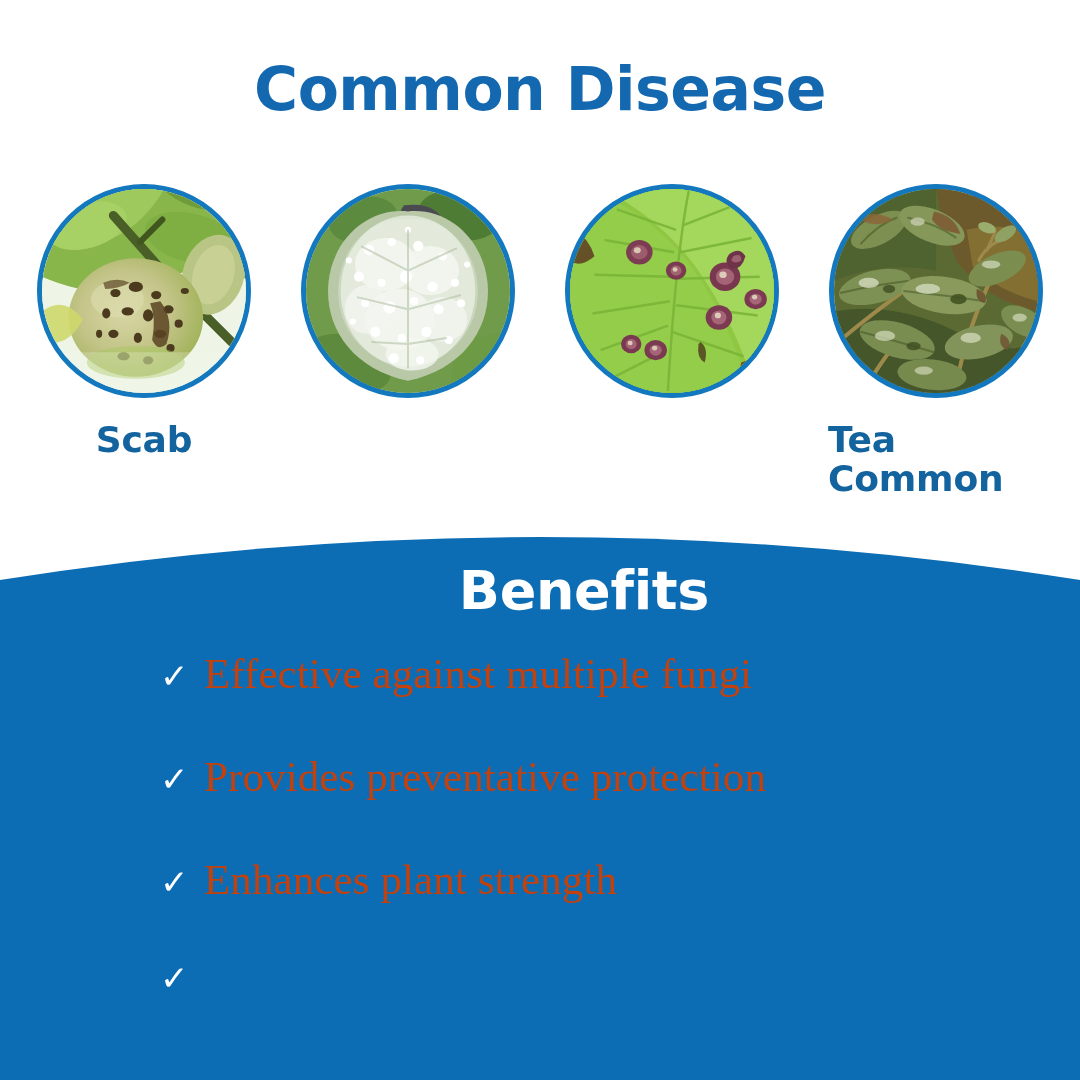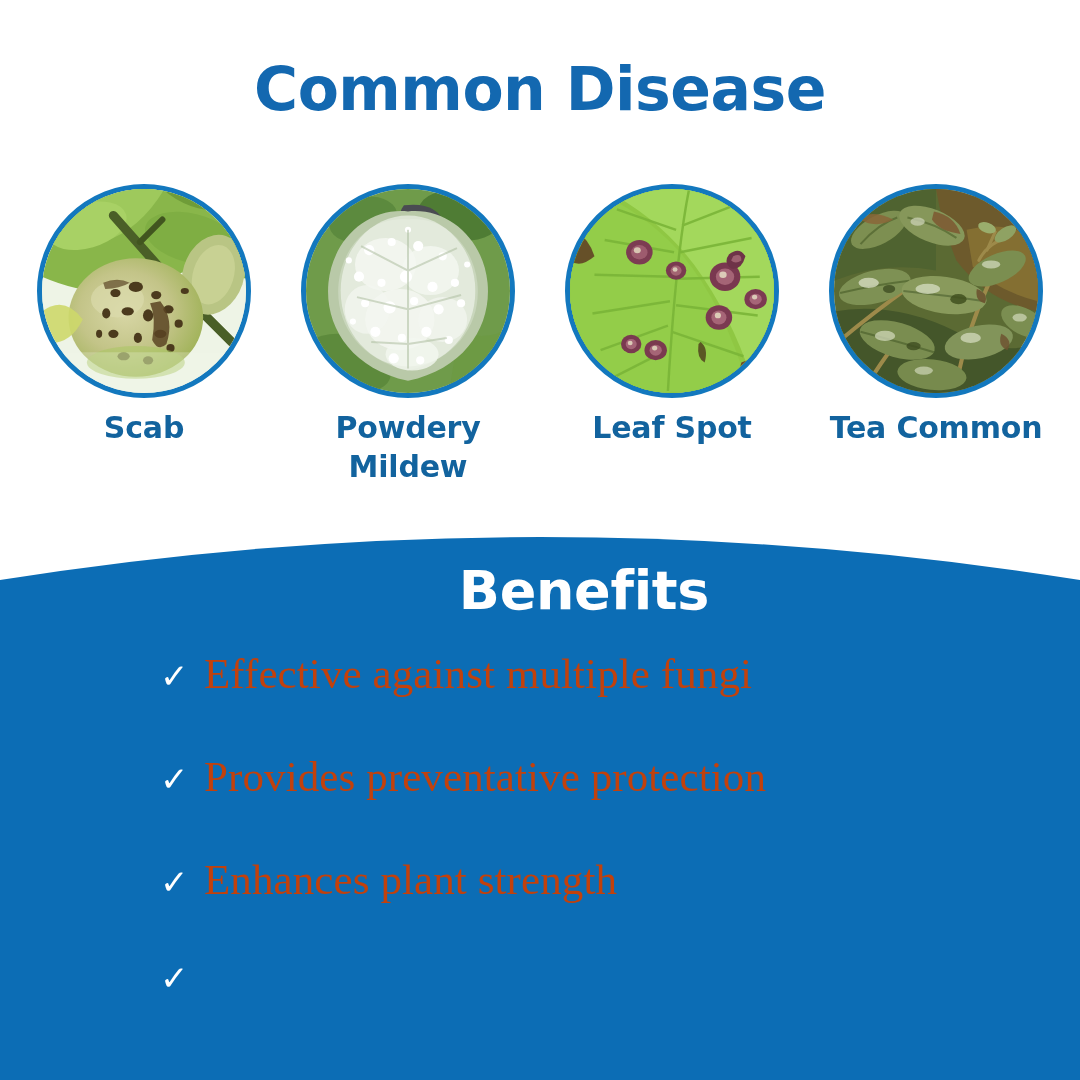--- a/index.html
+++ b/index.html
@@ -53,25 +53,25 @@
     border-radius: 50%;
     border: 5px solid #1378be;
     box-sizing: border-box;
     overflow: hidden;
     background: #dfeede;
     display: block;
   }
   .circle-wrap svg { display: block; width: 100%; height: 100%; }
 
   .disease-label {
-    margin-top: 10px;
-    text-align: center;
+    margin-top: 22px;
+    text-align: left;
     font-family: "DejaVu Sans", sans-serif;
     font-weight: bold;
-    font-size: 30px;
+    font-size: 36px;
     line-height: 39px;
     color: #12639e;
     letter-spacing: -0.2px;
   }
 
   
   .blue-panel {
     position: absolute;
     left: 0;
     top: 500px;
@@ -245,21 +245,20 @@
             <path d="M100 40 L100 176"></path>
             <path d="M100 80 L54 56"></path>
               <path d="M100 80 L148 58"></path>
             <path d="M100 118 L50 106"></path>
               <path d="M100 118 L152 104"></path>
             <path d="M100 152 L64 150"></path>
               <path d="M100 152 L138 146"></path>
           </g>
         </svg>
       </div>
-      <div class="disease-label">Powdery Mildew</div>
     </div>
 
     <div class="disease-card">
       <div class="circle-wrap">
         <svg viewBox="0 0 200 200" preserveAspectRatio="xMidYMid slice">
           <rect width="200" height="200" fill="#8cc63f"></rect>
           <path d="M0 0 H200 V200 H0 Z" fill="#8fc743"></path>
           <path d="M0 150 Q30 176 62 200 H0 Z" fill="#6b4a2a"></path>
           <path d="M150 186 Q176 176 200 186 V200 H150 Z" fill="#70502c"></path>
           <path d="M0 60 Q14 52 26 66 Q14 78 0 72 Z" fill="#3c2a16"></path>
@@ -314,21 +313,20 @@
             <ellipse cx="84" cy="158" rx="6" ry="5.4" fill="#a56576"></ellipse>
             <ellipse cx="83" cy="156" rx="2.6" ry="2.4" fill="#dac9b6"></ellipse>
           </g>
           <path d="M156 64 Q166 56 172 66 Q168 80 158 78 Q150 72 156 64 Z" fill="#6e3348"></path>
           <path d="M160 66 Q168 62 168 70 Q162 74 158 70 Z" fill="#9d6070"></path>
           <path d="M0 38 Q18 46 24 66 Q10 78 0 70 Z" fill="#5e3a22" opacity="0.85"></path>
           <path d="M128 150 Q136 156 132 170 Q124 166 126 152 Z" fill="#4c3a1c" opacity="0.8"></path>
           <path d="M168 170 Q190 160 200 174 V200 H160 Z" fill="#6b4a28"></path>
         </svg>
       </div>
-      <div class="disease-label">Leaf Spot</div>
     </div>
 
     <div class="disease-card">
       <div class="circle-wrap">
         <svg viewBox="0 0 200 200" preserveAspectRatio="xMidYMid slice">
           <rect width="200" height="200" fill="#5b6a33"></rect>
           <path d="M100 0 H200 V120 Q150 110 120 70 Q106 36 100 0 Z" fill="#6d5a2c"></path>
           <path d="M130 40 Q170 30 200 50 V110 Q160 100 136 76 Z" fill="#8a7434" opacity="0.8"></path>
           <path d="M0 0 H100 V80 Q50 70 0 90 Z" fill="#4f6330"></path>
           <path d="M0 120 Q60 110 120 140 Q170 166 200 150 V200 H0 Z" fill="#44562a"></path>

